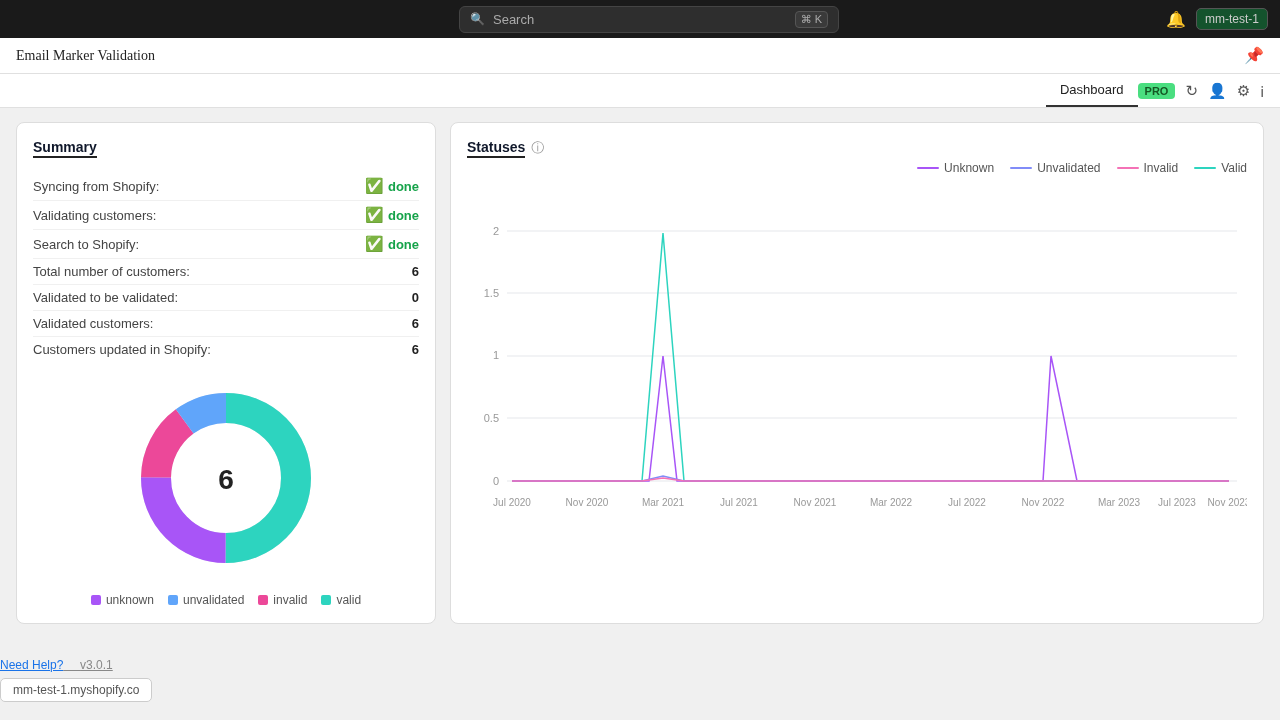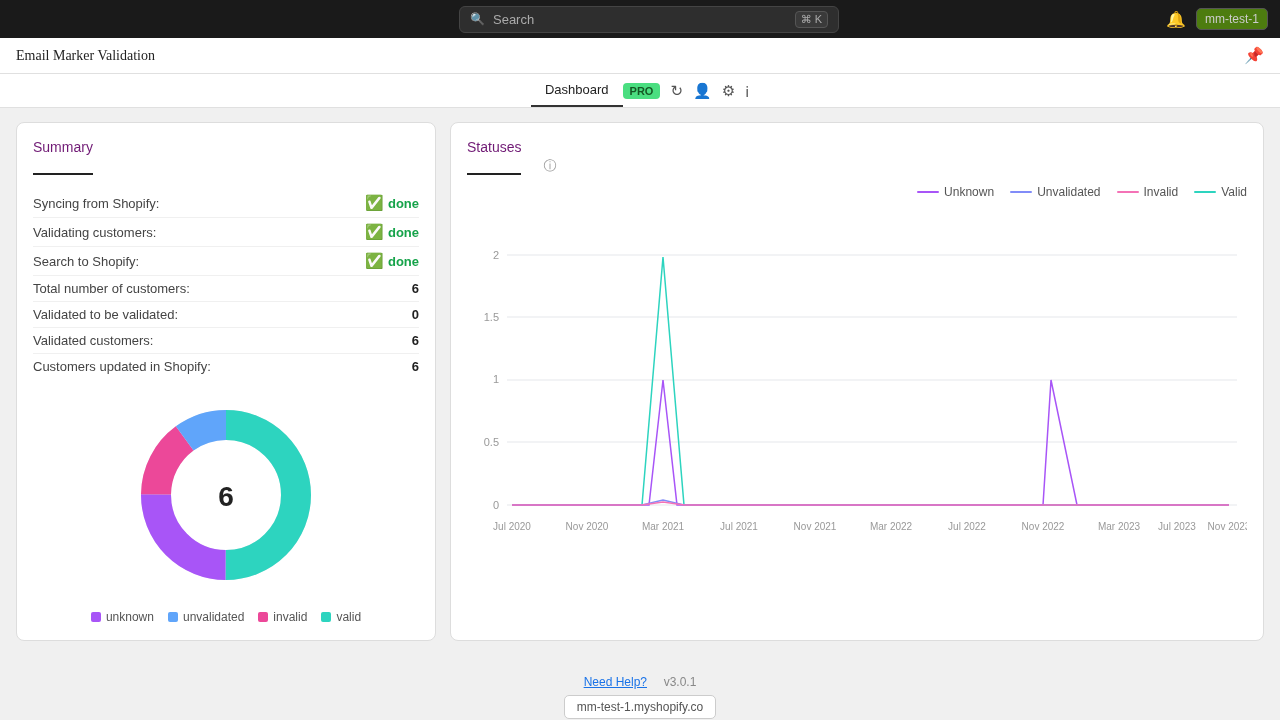--- a/index.html
+++ b/index.html
@@ -36,21 +36,21 @@
       font-size: 11px;
       color: #aaa;
     }
     .nav-right {
       display: flex;
       align-items: center;
       gap: 10px;
     }
     .nav-icon { color: #ccc; font-size: 16px; cursor: pointer; }
     .account-badge {
-      background: #4d7c0f;
+      background: #14532d;
       border: 1px solid #555;
       border-radius: 5px;
       padding: 3px 8px;
       color: #ccc;
       font-size: 12px;
       cursor: pointer;
     }
 
     
     .page-header {
@@ -64,21 +64,21 @@
     .page-title { font-size: 14px; font-weight: 500; color: #222; font-family: Liberation Serif, serif; }
     .page-header-icon { color: #555; font-size: 16px; }
 
     
     .tabs-row {
       background: #fff;
       border-bottom: 1px solid #e0e0e0;
       padding: 0 16px;
       display: flex;
       align-items: center;
-      justify-content: center;
+      justify-content: flex-end;
     }
     .tab {
       padding: 8px 14px;
       font-size: 13px;
       cursor: pointer;
       border-bottom: 2px solid transparent;
       color: #666;
     }
     .tab.active {
       border-bottom: 2px solid #333;
@@ -112,26 +112,26 @@
       background: #fff;
       border: 1px solid #ddd;
       border-radius: 8px;
       padding: 16px;
     }
     .card-summary { width: 420px; min-width: 420px; }
     .card-statuses { flex: 1; }
 
     .card-title {
       font-size: 14px;
-      font-weight: 400;
-      color: #701a75;
+      font-weight: 700;
+      color: #0f172a;
       margin-bottom: 14px;
       border-bottom: 2px solid #222;
       display: inline-block;
-      padding-bottom: 18px;
+      padding-bottom: 1px;
     }
 
     
     .summary-row {
       display: flex;
       align-items: center;
       justify-content: space-between;
       padding: 5px 0;
       border-bottom: 1px solid #f0f0f0;
       font-size: 13px;
@@ -180,35 +180,36 @@
     }
     .legend-dot {
       width: 10px;
       height: 10px;
       border-radius: 2px;
     }
 
     
     .statuses-header {
       display: flex;
-      align-items: flex-end;
-      gap: 22px;
-      margin-bottom: 10px;
+      align-items: flex-start;
+      gap: 6px;
+      margin-bottom: 3px;
     }
     .info-icon { color: #999; font-size: 13px; cursor: pointer; }
 
     
     .chart-area { width: 100%; overflow: hidden; }
 
     
     .footer {
-      text-align: center;
+      text-align: left;
       padding: 20px 0 10px;
       color: #888;
       font-size: 12px;
+      text-decoration: underline;
     }
     .footer a { color: #1a73e8; text-decoration: underline; cursor: pointer; }
     .footer-domain {
       display: inline-block;
       border: 1px solid #ccc;
       border-radius: 5px;
       padding: 4px 12px;
       margin-top: 6px;
       font-size: 12px;
       color: #555;

